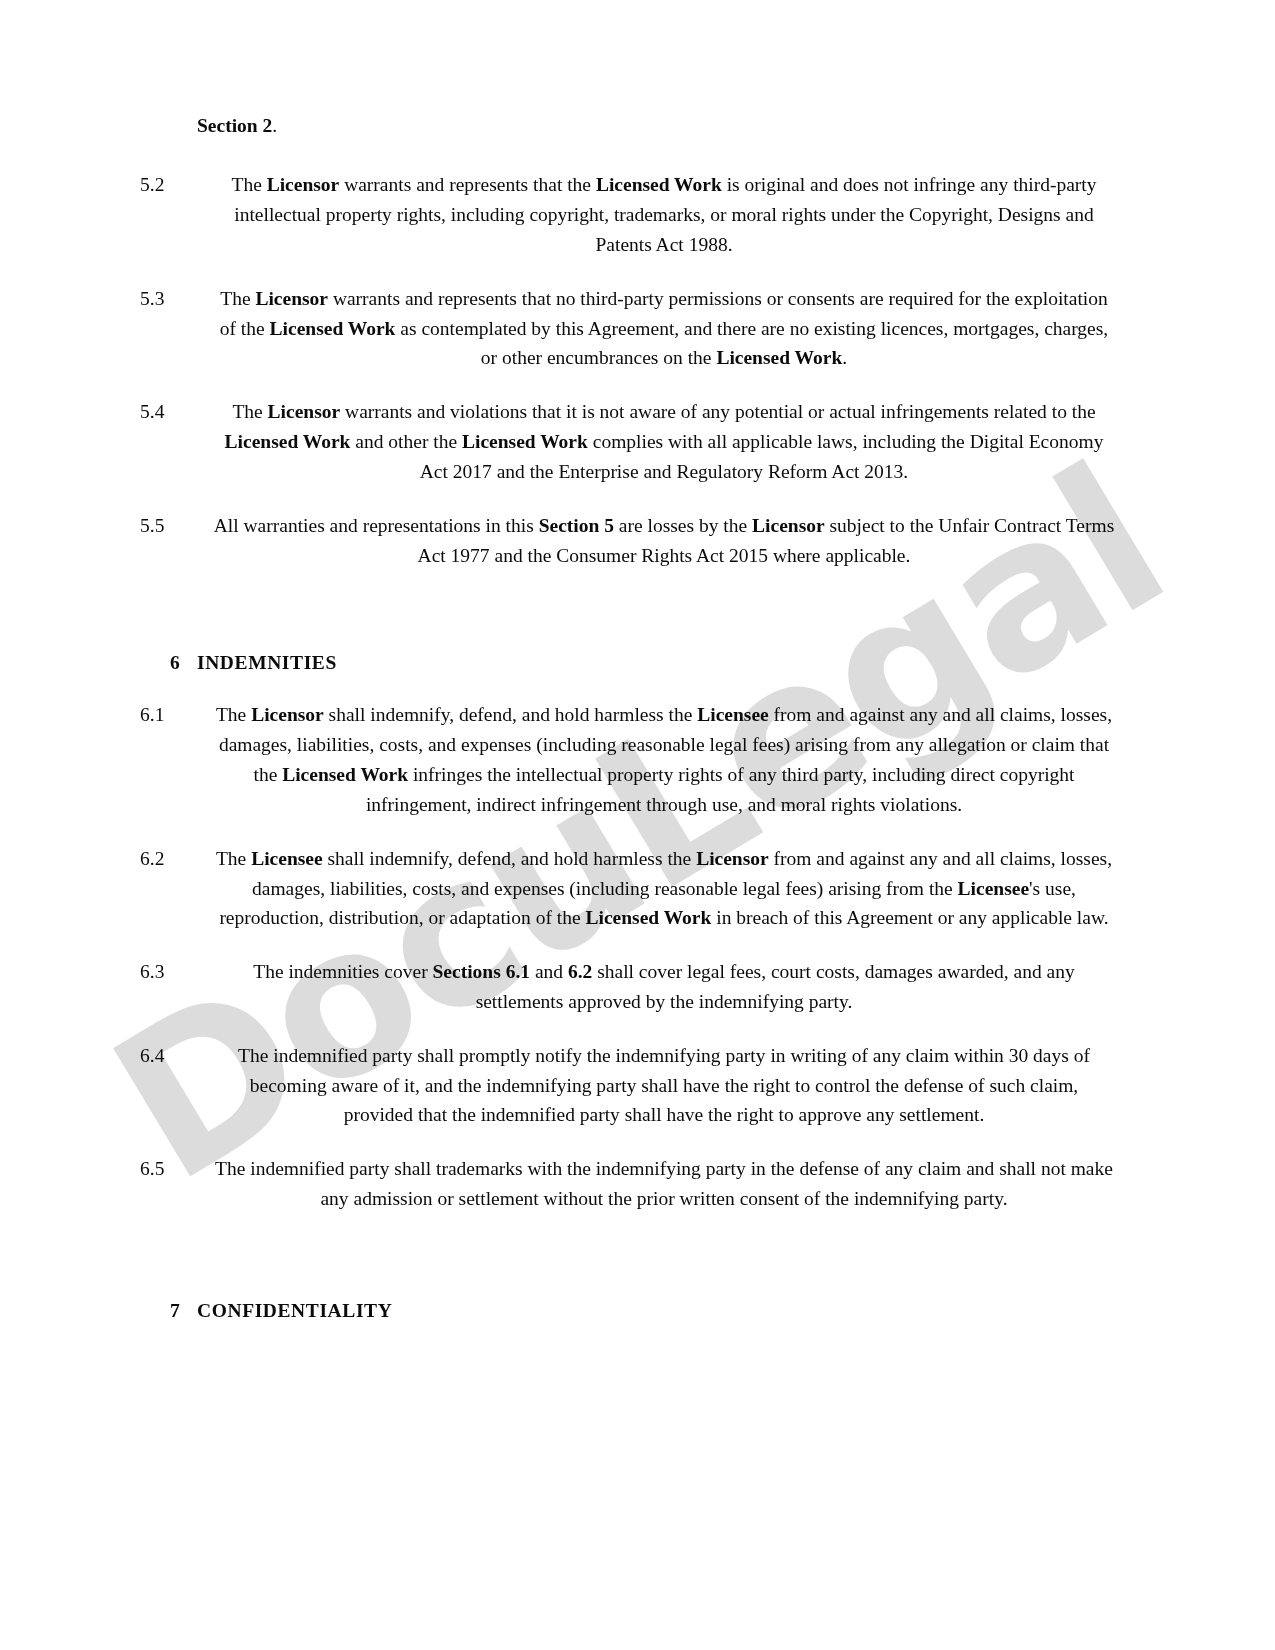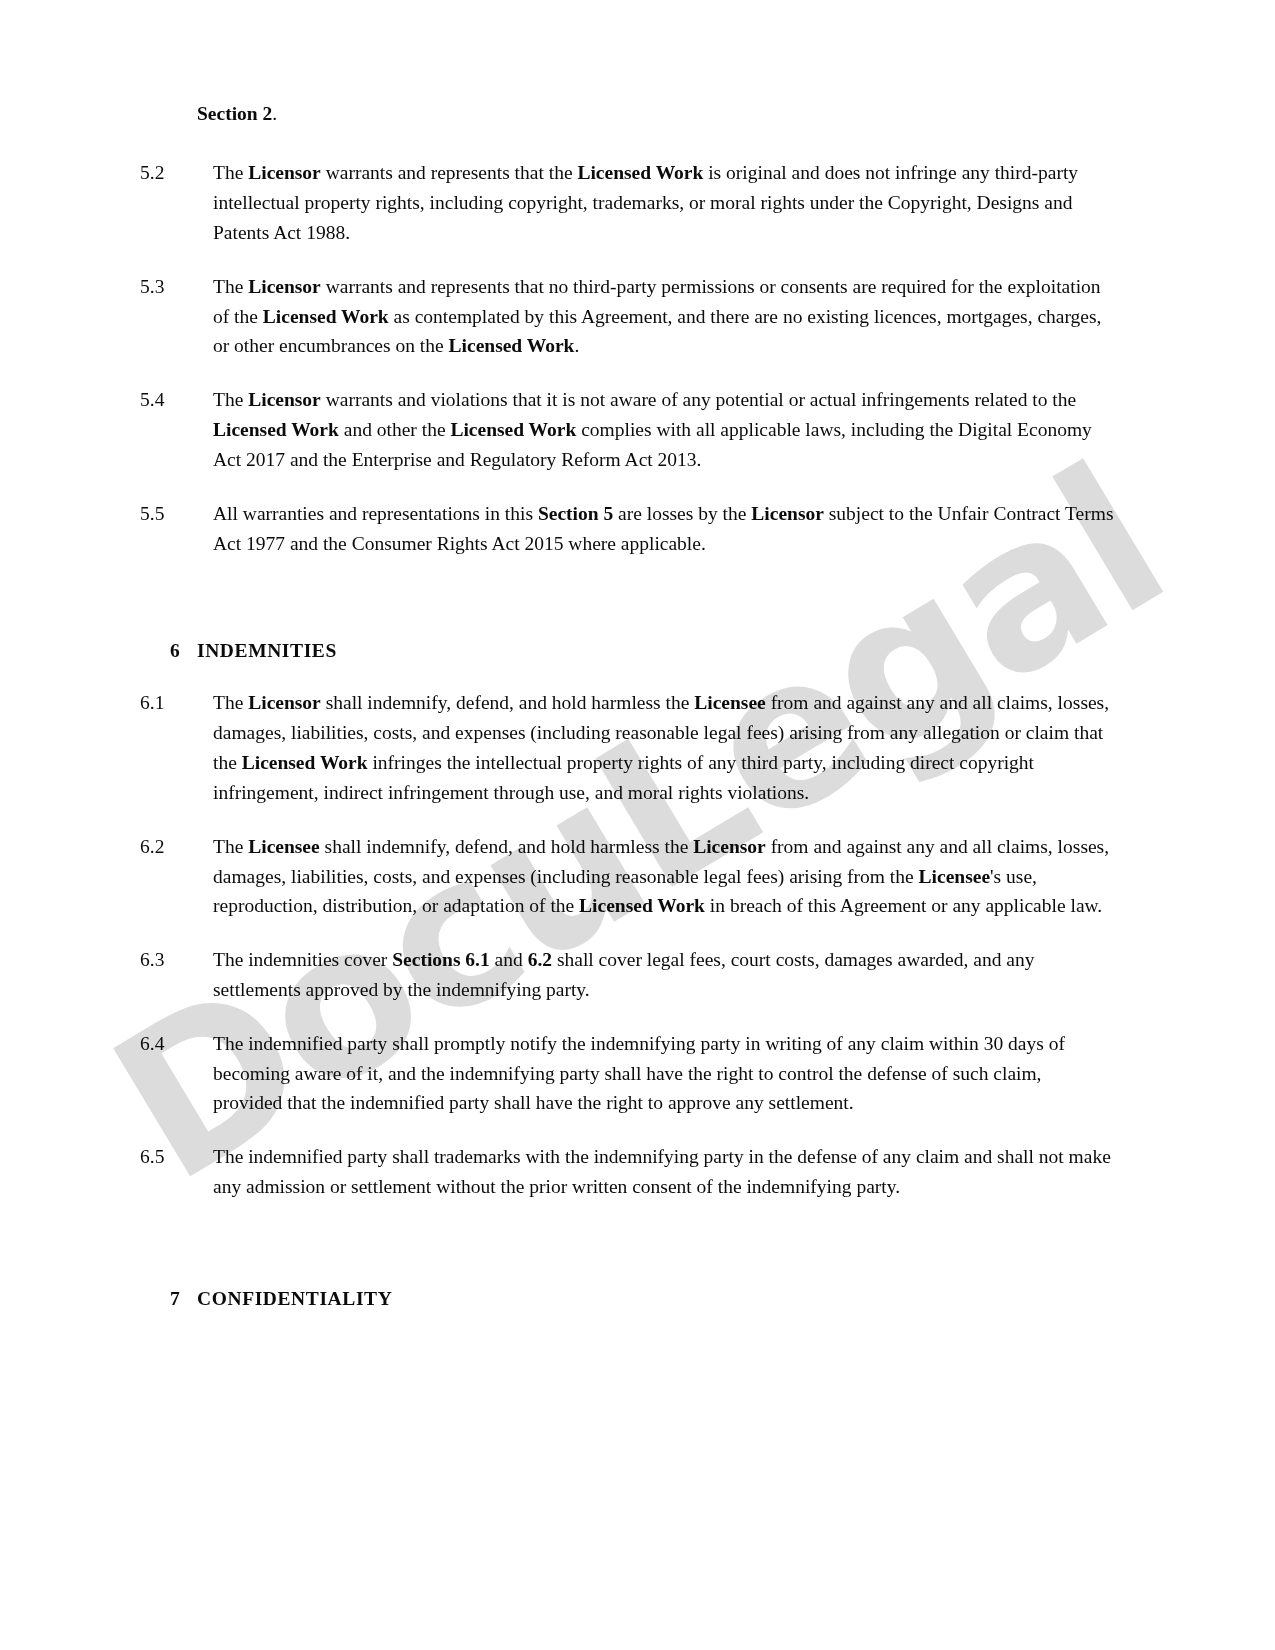--- a/index.html
+++ b/index.html
@@ -40,42 +40,42 @@
     position: absolute;
     left: 0;
     top: 0;
     width: 1275px;
     padding: 95px 160px 0 140px;
     box-sizing: border-box;
     z-index: 2;
   }
 
   .lead-line {
-    margin: 4px 0 30px 57px;
+    margin: 16px 0 30px 57px;
     font-size: 19.5px;
     line-height: 1.5;
   }
 
   .clause {
     display: flex;
     align-items: flex-start;
     margin: 0 0 24px 0;
     gap: 16px;
   }
   .clause-num {
     width: 57px;
     flex: 0 0 57px;
     font-size: 19.5px;
     line-height: 1.53;
   }
   .clause-body {
     flex: 1 1 auto;
     font-size: 19.5px;
     line-height: 1.53;
-    text-align: left;
+    text-align: center;
   }
 
   .section-heading {
     display: flex;
     align-items: flex-start;
     margin: 0 0 26px 0;
   }
   .section-heading .sh-num {
     width: 40px;
     flex: 0 0 40px;

